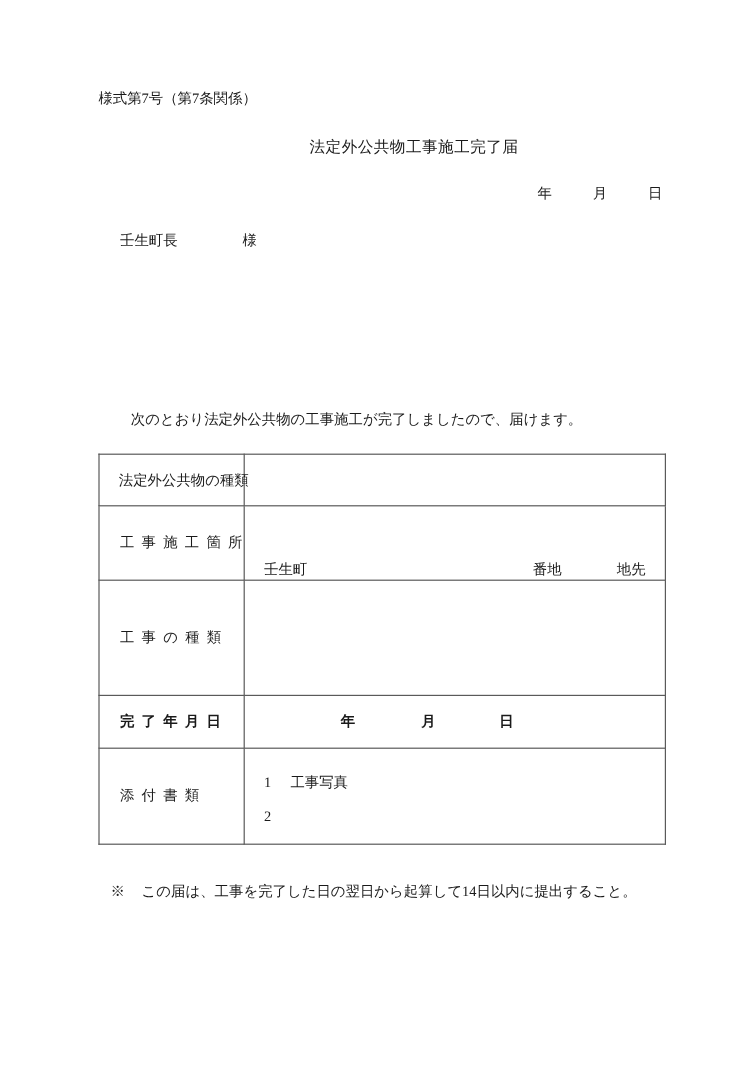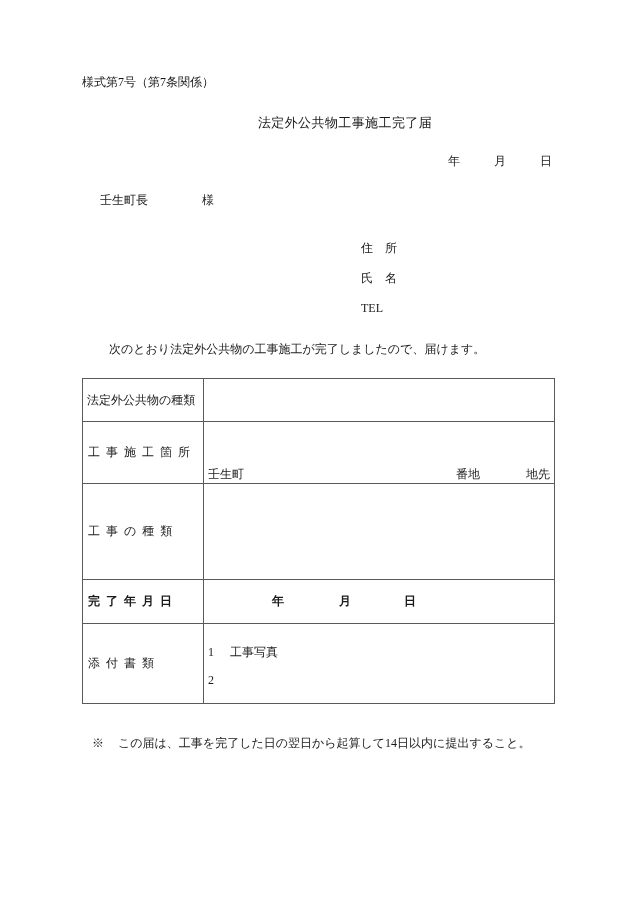--- a/index.html
+++ b/index.html
@@ -100,21 +100,21 @@
     position: absolute;
     left: 78px;
     top: 378px;
     width: 472px;
     border-collapse: collapse;
     table-layout: fixed;
     font-size: 12px;
   }
   .form-table td {
     border: 1px solid #5a5a5a;
-    padding: 0 4px;
+    padding: 0 16px;
     vertical-align: middle;
     box-sizing: border-box;
   }
   .form-table td.label {
     width: 121px;
     white-space: nowrap;
   }
   .form-table td.label.wrap {
     white-space: normal;
     line-height: 17px;
@@ -200,25 +200,20 @@
     <div class="doc-title">法定外公共物工事施工完了届</div>
 
     <div class="date-line">
       <span class="g">年</span><span class="g">月</span><span class="g last">日</span>
     </div>
 
     <div class="addressee">
       <span>壬生町長</span><span class="sama">様</span>
     </div>
 
-    <div class="applicant">
-      <div>住　所</div>
-      <div>氏　名</div>
-      <div>TEL</div>
-    </div>
 
     <div class="intro">次のとおり法定外公共物の工事施工が完了しましたので、届けます。</div>
 
     <table class="form-table">
       <tbody>
         <tr class="r1">
           <td class="label">
             <span class="lbl-plain">法定外公共物の種類</span>
           </td>
           <td class="value"></td>

